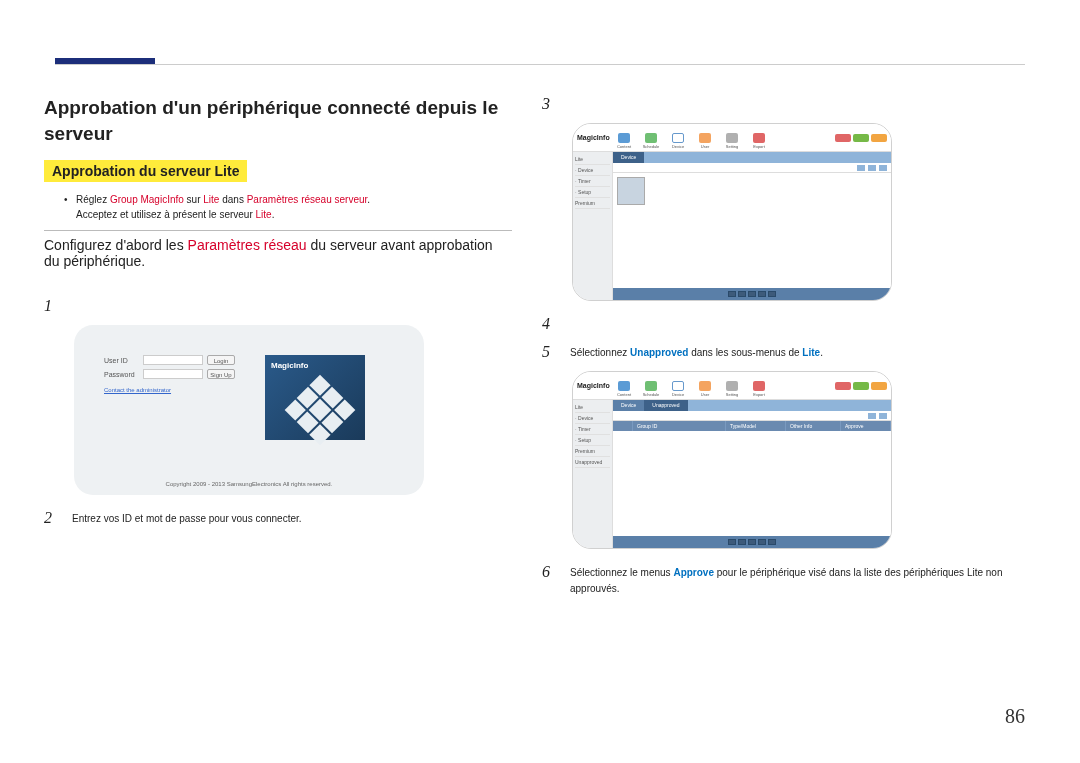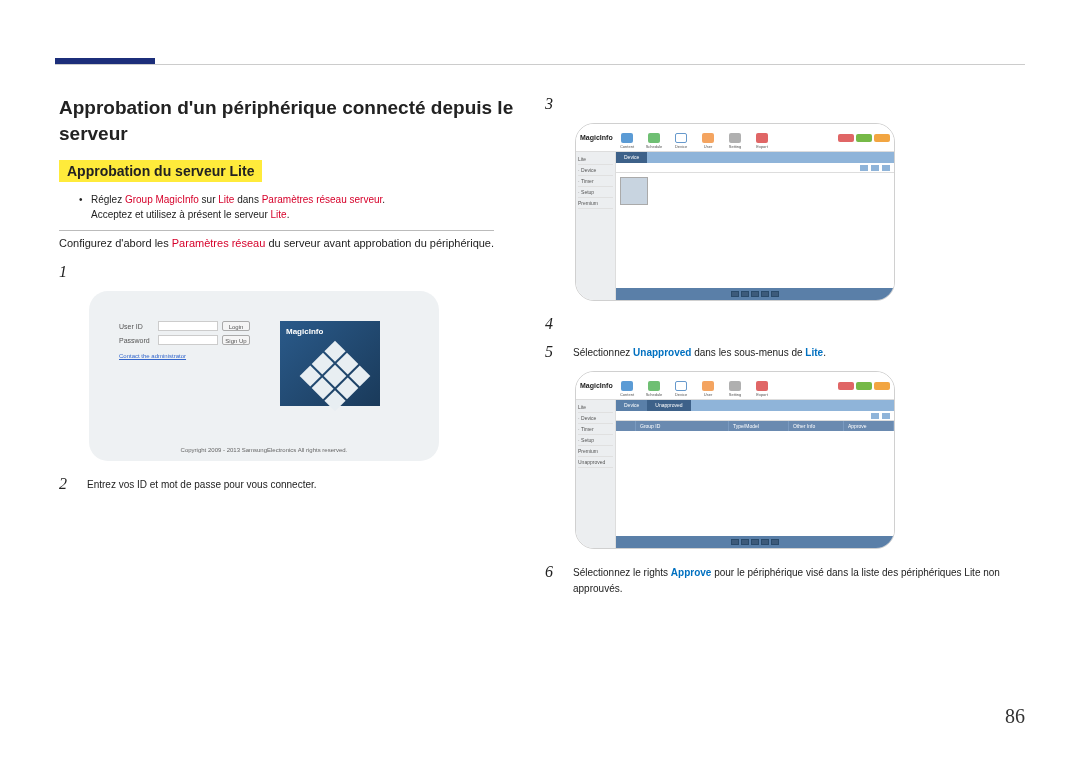--- a/index.html
+++ b/index.html
@@ -23,24 +23,24 @@
     position: absolute;
     top: 58px;
     left: 55px;
     width: 100px;
     height: 6px;
     background: #1c2e7a;
   }
   .content {
     position: absolute;
     top: 95px;
-    left: 59px;
+    left: 44px;
     right: 55px;
     display: flex;
-    gap: 18px;
+    gap: 30px;
   }
   .col-left { width: 468px; }
   .col-right { width: 468px; }
   .main-title {
     font-size: 19px;
     font-weight: 700;
     line-height: 1.35;
     margin-bottom: 14px;
   }
   .sub-title {
@@ -49,21 +49,21 @@
     font-size: 14px;
     font-weight: 700;
     padding: 3px 8px;
     margin-bottom: 10px;
   }
   .bullet-list { list-style: none; margin-left: 20px; margin-bottom: 8px; }
   .bullet-list li { font-size: 10px; line-height: 1.5; padding-left: 12px; position: relative; }
   .bullet-list li::before { content: "•"; position: absolute; left: 0; }
   .red-text { color: #d6002a; }
   .blue-text { color: #0070c0; font-weight: 700; }
-  .note-line { font-size: 11px; border-top: 1px solid #bbb; padding-top: 6px; margin-left: 0; margin-bottom: 14px; display: inline-block; }
+  .note-line { font-size: 14px; border-top: 1px solid #bbb; padding-top: 6px; margin-left: 0; margin-bottom: 28px; display: inline-block; }
   .step { display: flex; gap: 14px; margin-bottom: 10px; }
   .step-num { font-size: 16px; font-style: italic; font-weight: 400; width: 14px; flex-shrink: 0; font-family: Georgia, serif; }
   .step-text { font-size: 10px; line-height: 1.6; padding-top: 2px; }
   .shot {
     background: #eef1f3;
     margin: 8px 0 14px 0;
     border-radius: 19px;
   }
   .login-shot {
     width: 350px;
@@ -383,19 +383,19 @@
             <div class="fbtn"></div>
             <div class="fbtn"></div>
           </div>
         </div>
       </div>
     </div>
 
     <div class="step">
       <div class="step-num">6</div>
       <div class="step-text">
-        <span>Sélectionnez le rights </span><span class="blue-text">Approve</span><span> pour le périphérique visé dans la liste des périphériques Lite non approuvés.</span>
+        <span>Sélectionnez le menus </span><span class="blue-text">Approve</span><span> pour le périphérique visé dans la liste des périphériques Lite non approuvés.</span>
       </div>
     </div>
   </div>
 </div>
 
 <div class="page-num">86</div>
 
 </body></html>

